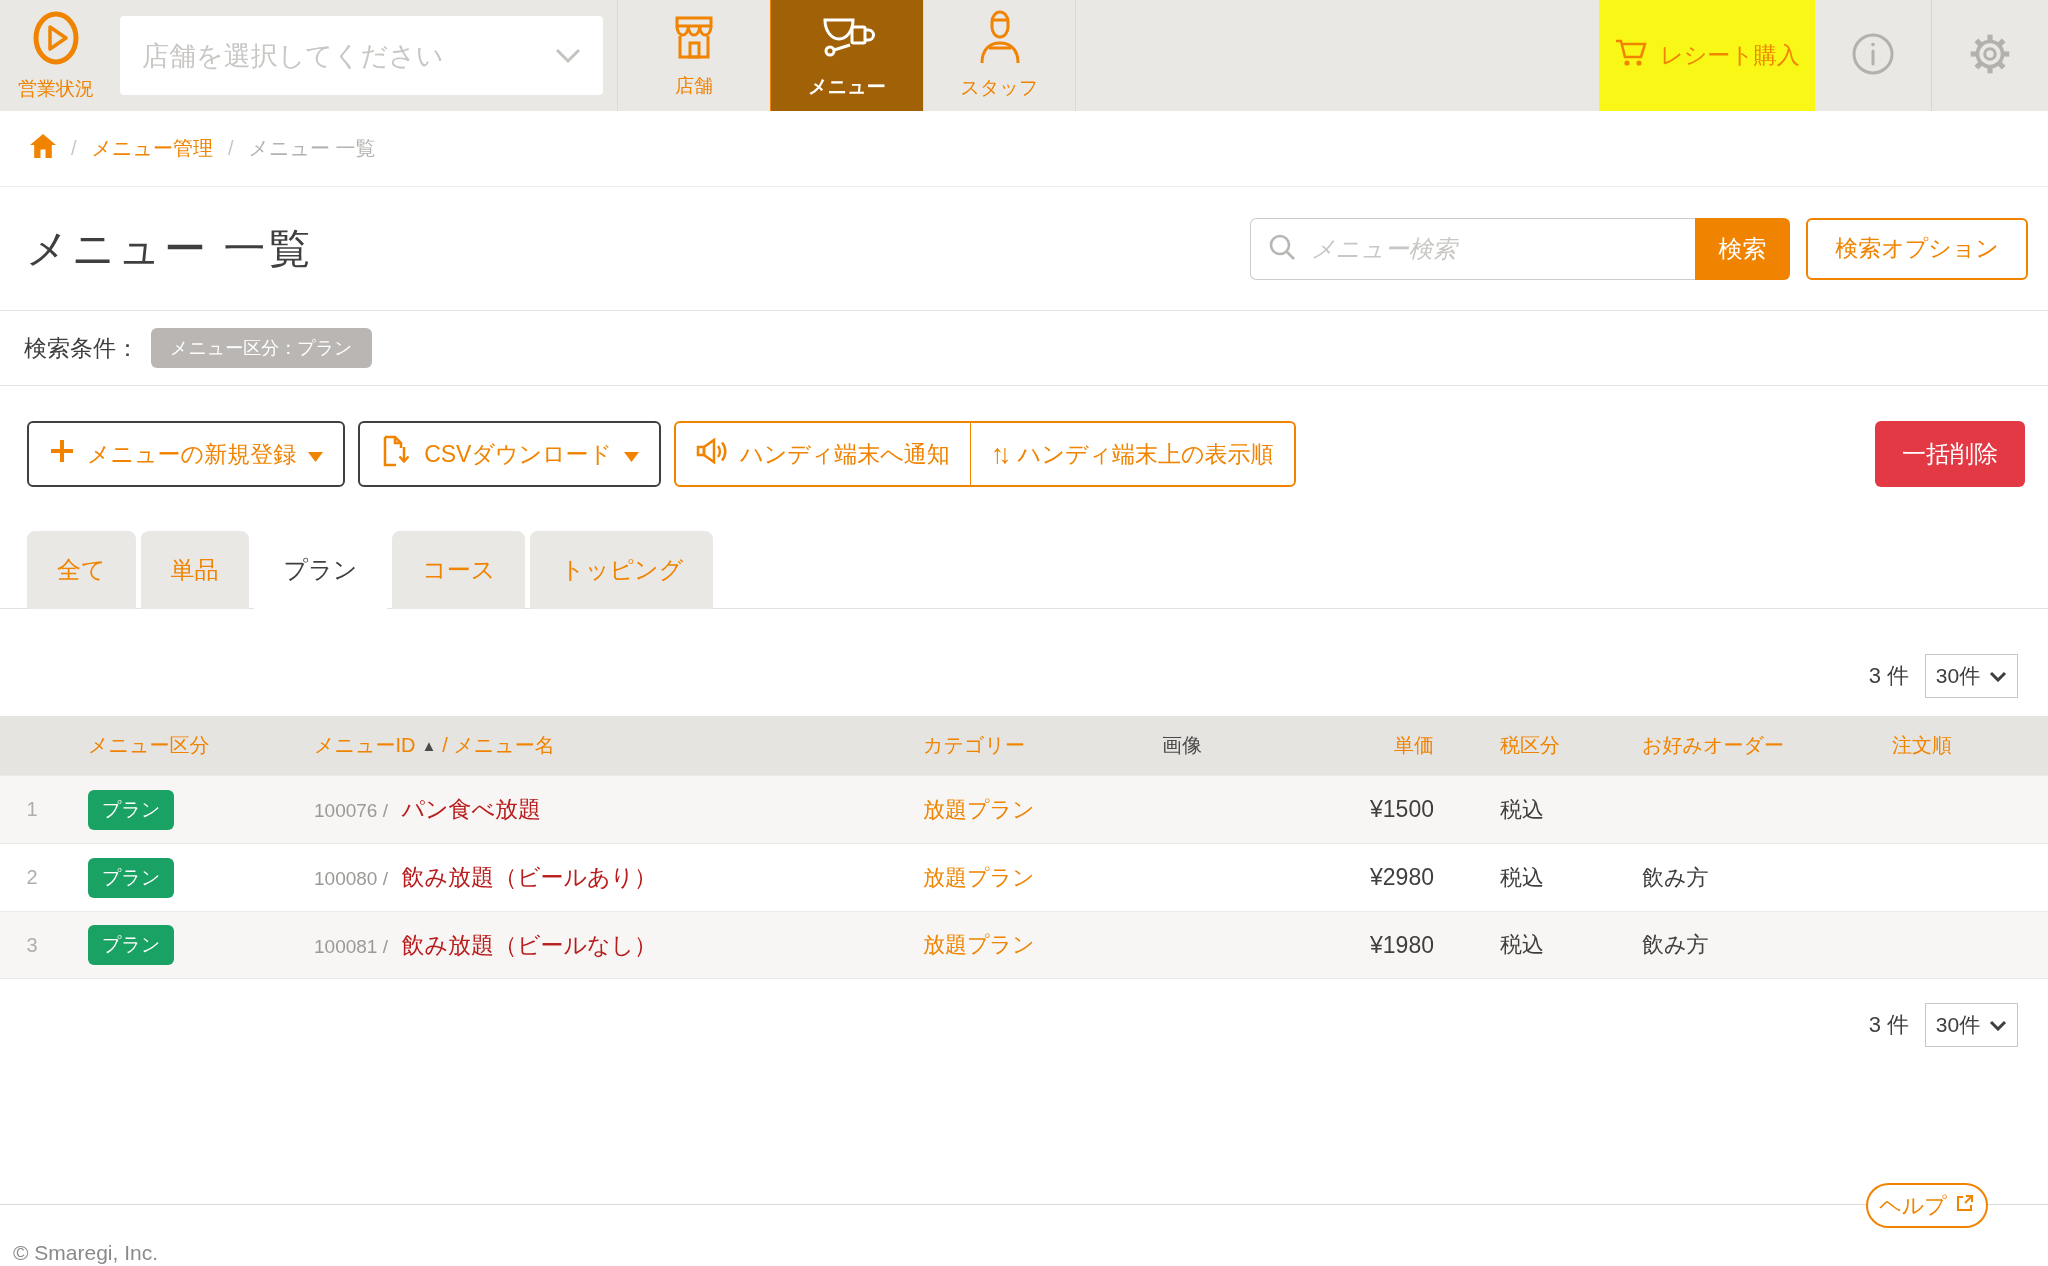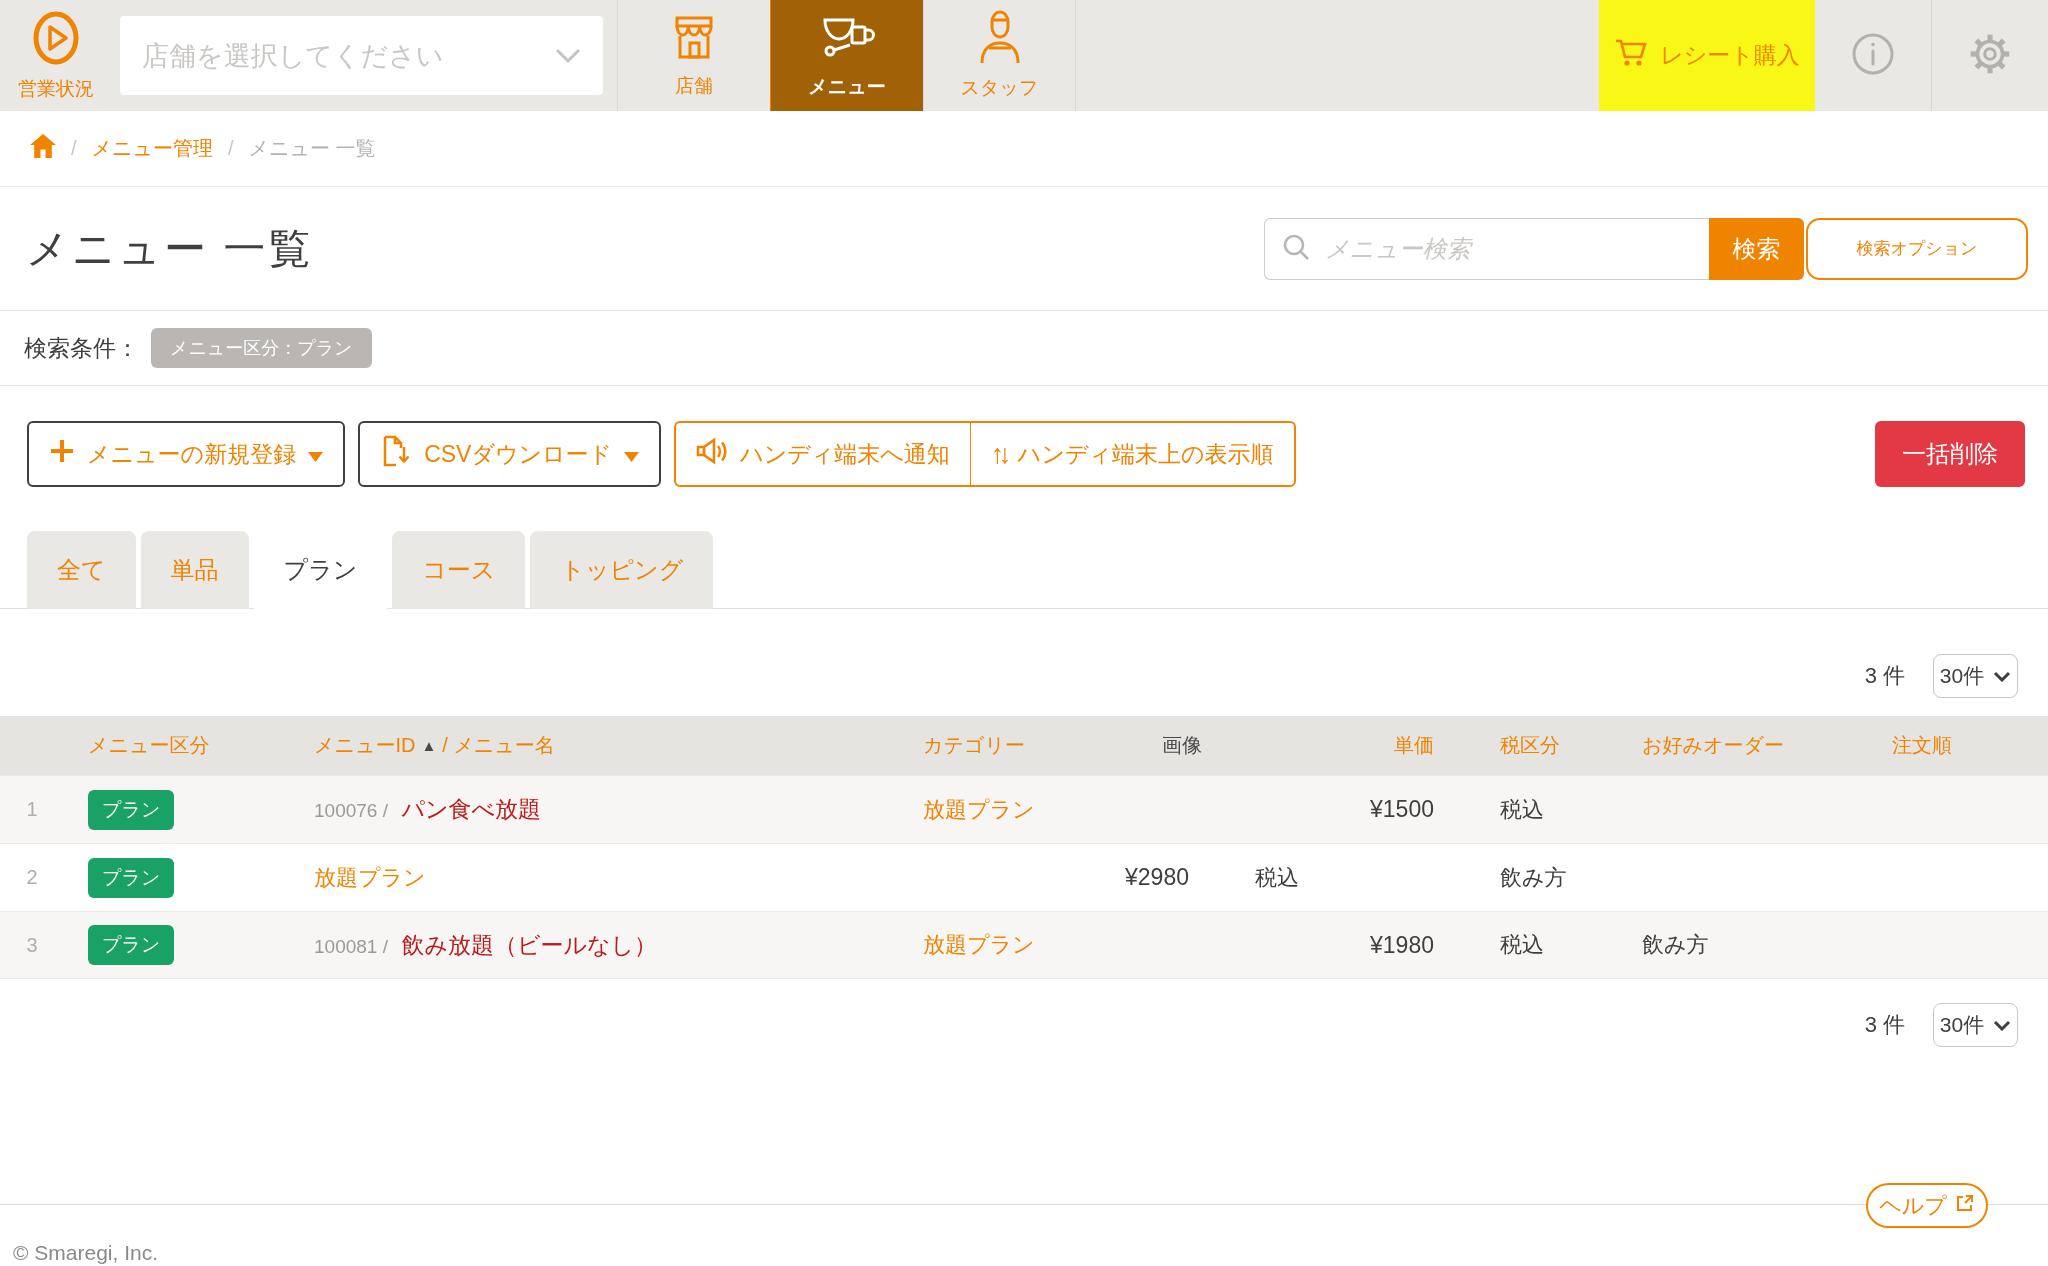--- a/index.html
+++ b/index.html
@@ -40,22 +40,22 @@
   .title-row h1 { font-size:42px; font-weight:400; letter-spacing:3px; margin:0; }
   .search-area { margin-left:auto; display:flex; align-items:center; }
   .search-unit { display:flex; align-items:stretch; }
   .search-box { width:445px; height:62px; background:#fff; border:1px solid #cfcdca; border-right:none;
     border-radius:6px 0 0 6px; display:flex; align-items:center; padding-left:16px; gap:12px; }
   .search-box input { border:none; outline:none; font-size:24px; font-style:italic; width:340px;
     font-family:inherit; color:#3f3f3f; background:transparent; }
   .search-box input::placeholder { color:#c9c7c4; }
   .search-btn { width:95px; height:62px; background:#f08300; color:#fff; border:none; font-size:24px;
     border-radius:0 6px 6px 0; cursor:pointer; font-family:inherit; }
-  .search-opt-btn { width:222px; height:62px; margin-left:2px; background:#fff; border:2px solid #f08300;
-    border-radius:14px; color:#f08300; font-size:17px; cursor:pointer; font-family:inherit; }
+  .search-opt-btn { width:222px; height:62px; margin-left:16px; background:#fff; border:2px solid #f08300;
+    border-radius:6px; color:#f08300; font-size:23px; cursor:pointer; font-family:inherit; }
   
   .filter-row { height:75px; display:flex; align-items:center; padding-left:24px; border-bottom:1px solid #e8e6e3; }
   .filter-label { font-size:23px; }
   .filter-badge { margin-left:12px; background:#b9b6b3; color:#fff; font-size:18px; padding:8px 19px; border-radius:6px; }
   
   .actions-row { margin:35px 23px 0 27px; height:66px; display:flex; align-items:center; }
   .btn-outline { height:66px; background:#fff; border:2px solid #404040; border-radius:6px; color:#f08300;
     font-size:23px; display:flex; align-items:center; gap:12px; padding:0 20px; margin-right:13px; cursor:pointer; font-family:inherit; }
   .btn-group { height:66px; display:flex; align-items:stretch; border:2px solid #f08300; border-radius:6px; background:#fff; overflow:hidden; }
   .btn-group button { border:none; background:none; color:#f08300; font-size:23px; display:flex; align-items:center;
@@ -67,22 +67,22 @@
   
   .tabs { margin-top:44px; padding-left:27px; border-bottom:1px solid #e3e1de; display:flex; gap:5px; }
   .tab { height:78px; margin-bottom:-1px; background:#eae8e5; color:#f08300; font-size:24px;
     display:flex; align-items:center; padding:0 30px; border-radius:8px 8px 0 0; cursor:pointer; }
   .tab.active { background:#fff; color:#3f3f3f; }
   
   .count-row { display:flex; justify-content:flex-end; align-items:center; gap:16px; padding-right:30px; height:44px; }
   .count-row.top { margin-top:45px; }
   .count-row.bottom { margin-top:24px; }
   .count-text { font-size:22px; }
-  .per-page-select { width:85px; height:44px; background:#fff; border:1px solid #c9c7c4; border-radius:8px;
-    display:flex; align-items:center; justify-content:center; gap:9px; font-size:21px; cursor:pointer;margin-left:12px; }
+  .per-page-select { width:93px; height:44px; background:#fff; border:1px solid #c9c7c4; border-radius:0;
+    display:flex; align-items:center; justify-content:center; gap:9px; font-size:21px; cursor:pointer; }
   
   .table { margin-top:18px; }
   .tgrid { display:grid; grid-template-columns:64px 226px 609px 210px 146px 245px 142px 250px 1fr; align-items:center; }
   .thead { height:59px; background:#e6e4e0; color:#f08300; font-size:20px; }
   .thead .c5 { color:#4a4a4a; }
   .c2,.c3,.c4 { padding-left:24px; }
   .c5 { text-align:center; }
   .c6 { text-align:right; padding-right:66px; }
   .c1 { text-align:center; }
   .id-name-header { display:flex; align-items:center; gap:6px; }
@@ -347,20 +347,24 @@
       <div class="c5"></div>
       <div class="c6 price-cell">¥1500</div>
       <div class="c7 plain-cell">税込</div>
       <div class="c8 plain-cell"></div>
       <div class="c9 plain-cell"></div>
     </div>
 
     <div class="tgrid trow">
       <div class="c1 row-num">2</div>
       <div class="c2"><span class="kubun-badge">プラン</span></div>
+      <div class="c3">
+        <span class="menu-id">100080 /</span>
+        <span class="menu-name">飲み放題（ビールあり）</span>
+      </div>
       <div class="c4"><span class="cat-link">放題プラン</span></div>
       <div class="c5"></div>
       <div class="c6 price-cell">¥2980</div>
       <div class="c7 plain-cell">税込</div>
       <div class="c8 plain-cell">飲み方</div>
       <div class="c9 plain-cell"></div>
     </div>
 
     <div class="tgrid trow">
       <div class="c1 row-num">3</div>

